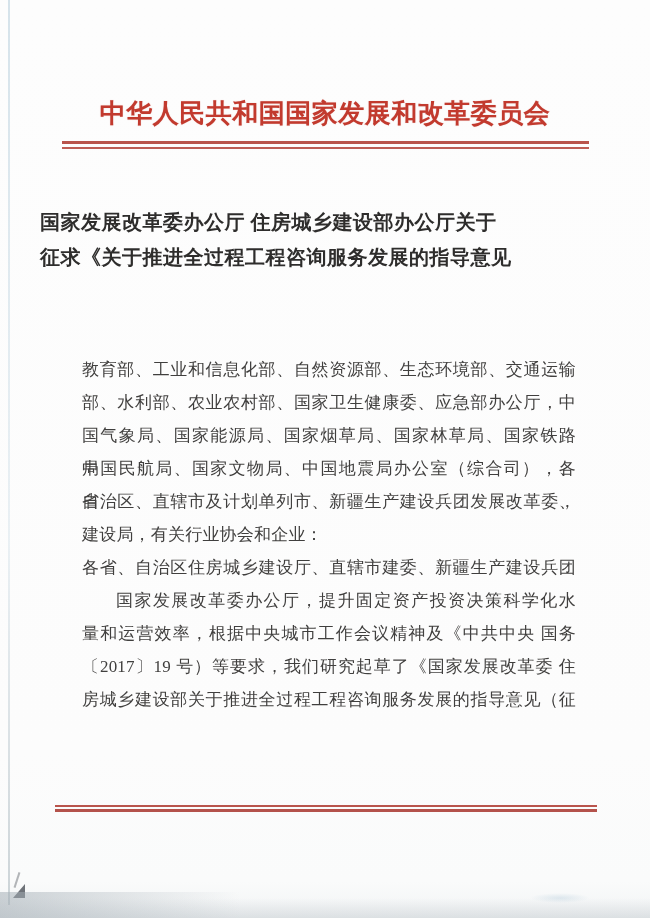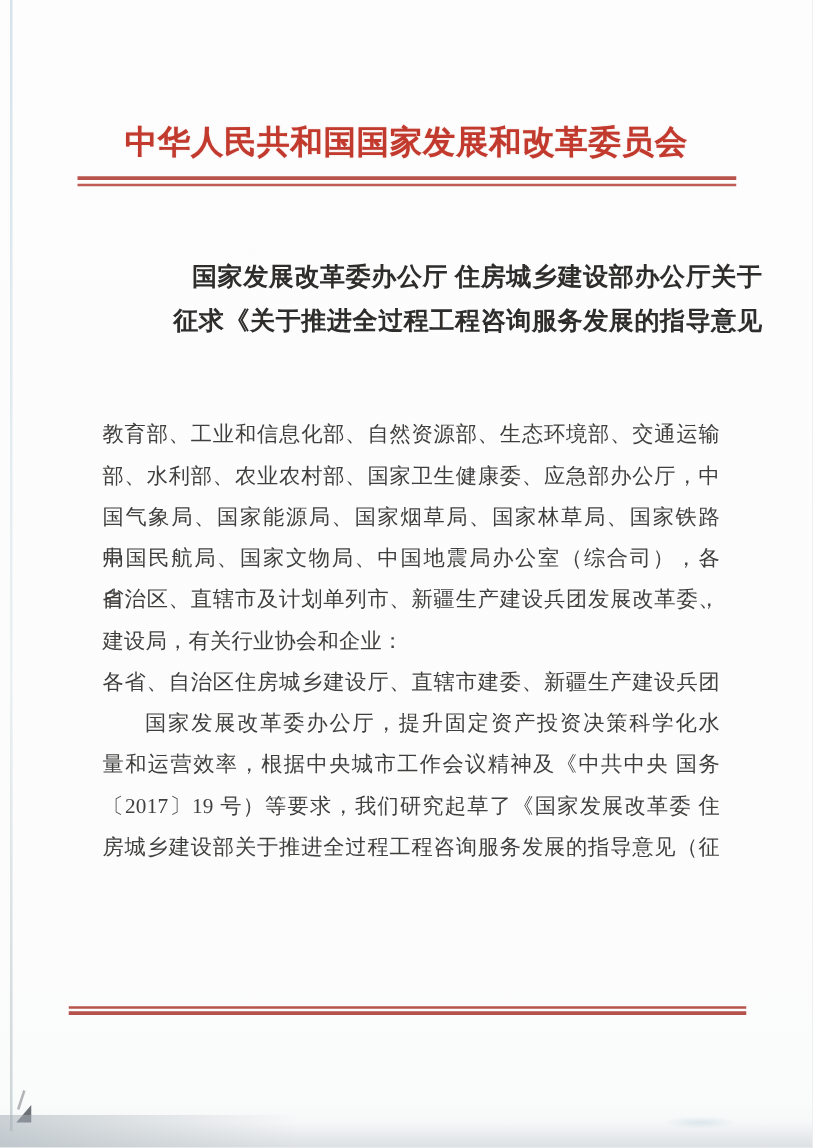--- a/index.html
+++ b/index.html
@@ -29,26 +29,26 @@
     text-shadow: 0 0 1px rgba(194,58,46,0.35);
   }
   .rule-top {
     position: absolute; left: 62px; right: 61px; top: 141px;
     height: 3px;
     border-top: 3px solid #b9544c;
     border-bottom: 2px solid #bd5d55;
   }
   .doc-title {
     position: absolute; left: 40px; right: 40px; top: 205px;
-    text-align: right; color: #2e2d2c;
+    text-align: left; color: #2e2d2c;
     font-weight: bold; font-size: 20px; line-height: 35px;
     letter-spacing: 0.5px;
   }
   .body-block {
-    position: absolute; left: 82px; top: 331px; width: 494px;
+    position: absolute; left: 82px; top: 353px; width: 494px;
     color: #403f3e; font-size: 17px;
   }
   .body-block .line {
     height: 33px; line-height: 33px;
     text-align: justify; text-align-last: justify;
     text-justify: inter-character;
     word-break: break-all;
     letter-spacing: 0.2px;
   }
   .body-block .line.unjust { text-align: left; text-align-last: auto; }

